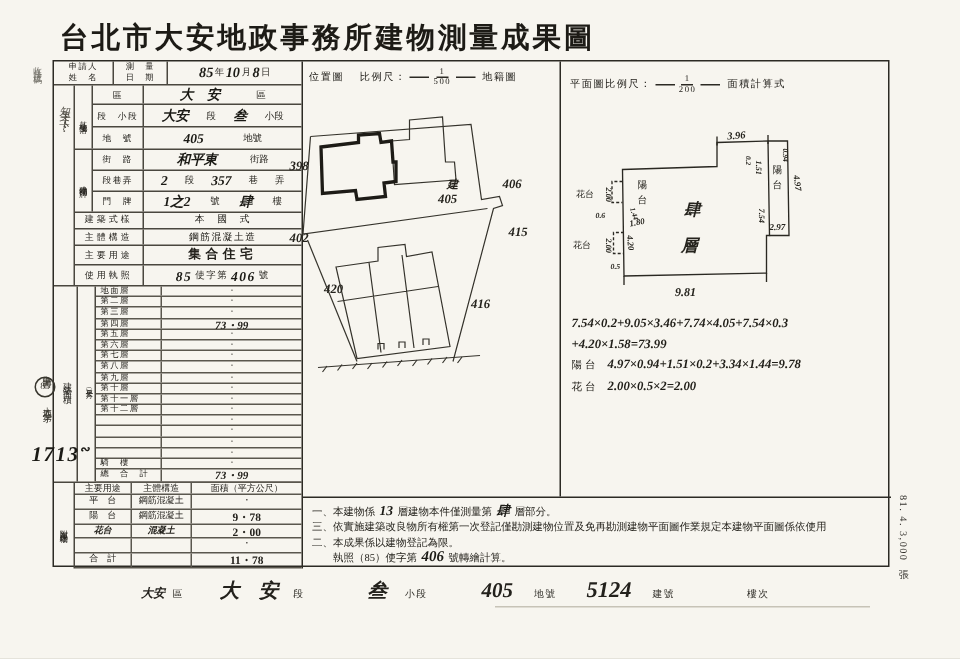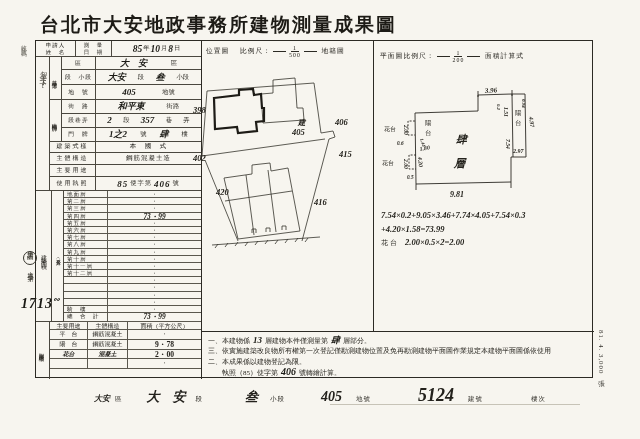--- a/index.html
+++ b/index.html
@@ -173,20 +173,21 @@
           <div class="row" style="height:12px;border-top:.8px solid #4a473f">
             <div class="cell lbl2">建築式樣</div>
             <div class="cell val2">本　國　式</div>
           </div>
           <div class="row" style="height:12px">
             <div class="cell lbl2">主體構造</div>
             <div class="cell val2">鋼筋混凝土造</div>
           </div>
           <div class="row" style="height:13px">
             <div class="cell lbl2">主要用途</div>
+            <div class="cell val2" style="font-size:8.5px;font-weight:600;letter-spacing:3px">集合住宅</div>
           </div>
           <div class="row" style="height:13px;border-bottom:none">
             <div class="cell lbl2">使用執照</div>
             <div class="cell val2">
               <span class="hw" style="font-size:9px">85</span>
               <span class="u">使字第</span>
               <span class="hw" style="font-size:9px">406</span>
               <span class="u">號</span>
             </div>
           </div>
@@ -293,20 +294,25 @@
               </div>
               <div class="arow">
                 <div class="acell ac1 hwv">花台</div>
                 <div class="acell ac2 hwv">混凝土</div>
                 <div class="acell ac3 big">2・00</div>
               </div>
               <div class="arow">
                 <div class="acell ac1"></div>
                 <div class="acell ac2"></div>
                 <div class="acell ac3">・</div>
+              </div>
+              <div class="arow">
+                <div class="acell ac1">合　計</div>
+                <div class="acell ac2"></div>
+                <div class="acell ac3 big">11・78</div>
               </div>
             </div>
         </div>
       </div>
     </div>
 
     <div class="maparea">
       <div class="maphdr">
         <span>位置圖</span>　
         <span>比例尺：</span><span class="dash"></span><span class="frac">
@@ -375,20 +381,21 @@
         <text class="svghw" x="42" y="52" font-size="4.8" transform="rotate(72 42 52)">1.44</text>
         <text class="svghw" x="42" y="64" font-size="5.8" transform="rotate(-10 42 64)">1.80</text>
         <text x="4" y="78" font-size="6">花台</text>
         <text class="svghw" x="26" y="72" font-size="5.5" transform="rotate(90 26 72)">2.00</text>
         <text class="svghw" x="40" y="70" font-size="5.8" transform="rotate(85 40 70)">4.20</text>
         <text class="svghw" x="29" y="92" font-size="5.2">0.5</text>
       </svg>
       <div class="formulas">
         <div>7.54×0.2+9.05×3.46+7.74×4.05+7.54×0.3</div>
         <div>+4.20×1.58=73.99</div>
+        <div><span class="flbl2">陽台</span><span>4.97×0.94+1.51×0.2+3.34×1.44=9.78</span></div>
         <div><span class="flbl2">花台</span><span>2.00×0.5×2=2.00</span></div>
       </div>
     </div>
 
     <div class="notes">
       <div>
         <span>一、本建物係</span><span class="hw">13</span><span>層建物本件僅測量第</span><span class="hw">肆</span><span>層部分。</span>
       </div>
       <div>三、依實施建築改良物所有權第一次登記僅勘測建物位置及免再勘測建物平面圖作業規定本建物平面圖係依使用</div>
       <div>二、本成果係以建物登記為限。</div>
@@ -411,19 +418,19 @@
 
   <div class="footer">
     <span class="fh" style="font-size:8px;margin-left:34px">大安</span>
     <span class="fu" style="margin-left:5px">區</span>
     <span class="fh" style="font-size:13px;margin-left:24px">大　安</span>
     <span class="fu" style="margin-left:10px">段</span>
     <span class="fh" style="font-size:13px;margin-left:42px">叁</span>
     <span class="fu" style="margin-left:12px">小段</span>
     <span class="fh" style="font-size:14px;margin-left:36px">405</span>
     <span class="fu" style="margin-left:14px">地號</span>
-    <span class="fh" style="font-size:18px;margin-left:47px">5124</span>
+    <span class="fh" style="font-size:15px;margin-left:20px">5124</span>
     <span class="fu" style="margin-left:14px">建號</span>
     <span class="fu" style="margin-left:48px">樓次</span>
   </div>
   <div class="faintline"></div>
 
 </div>
 
 </body></html>

